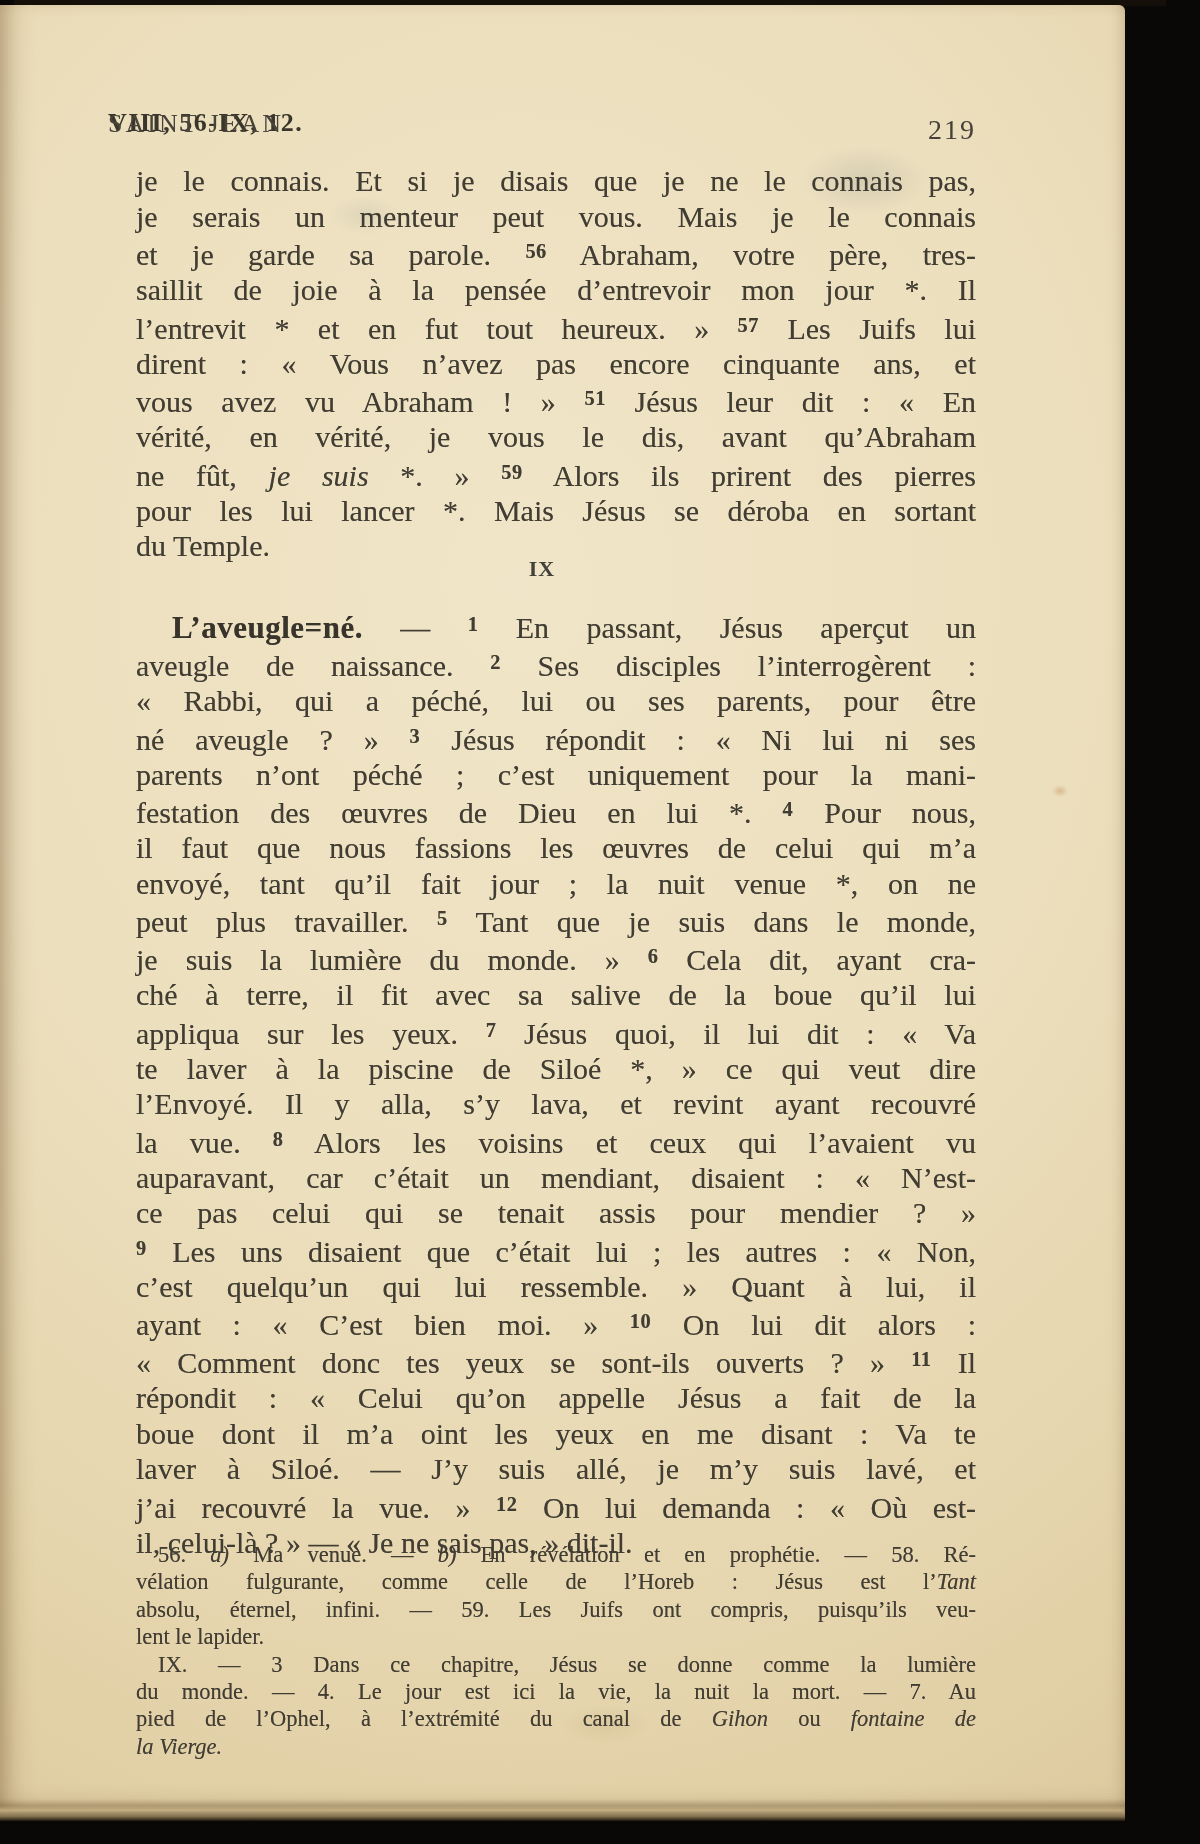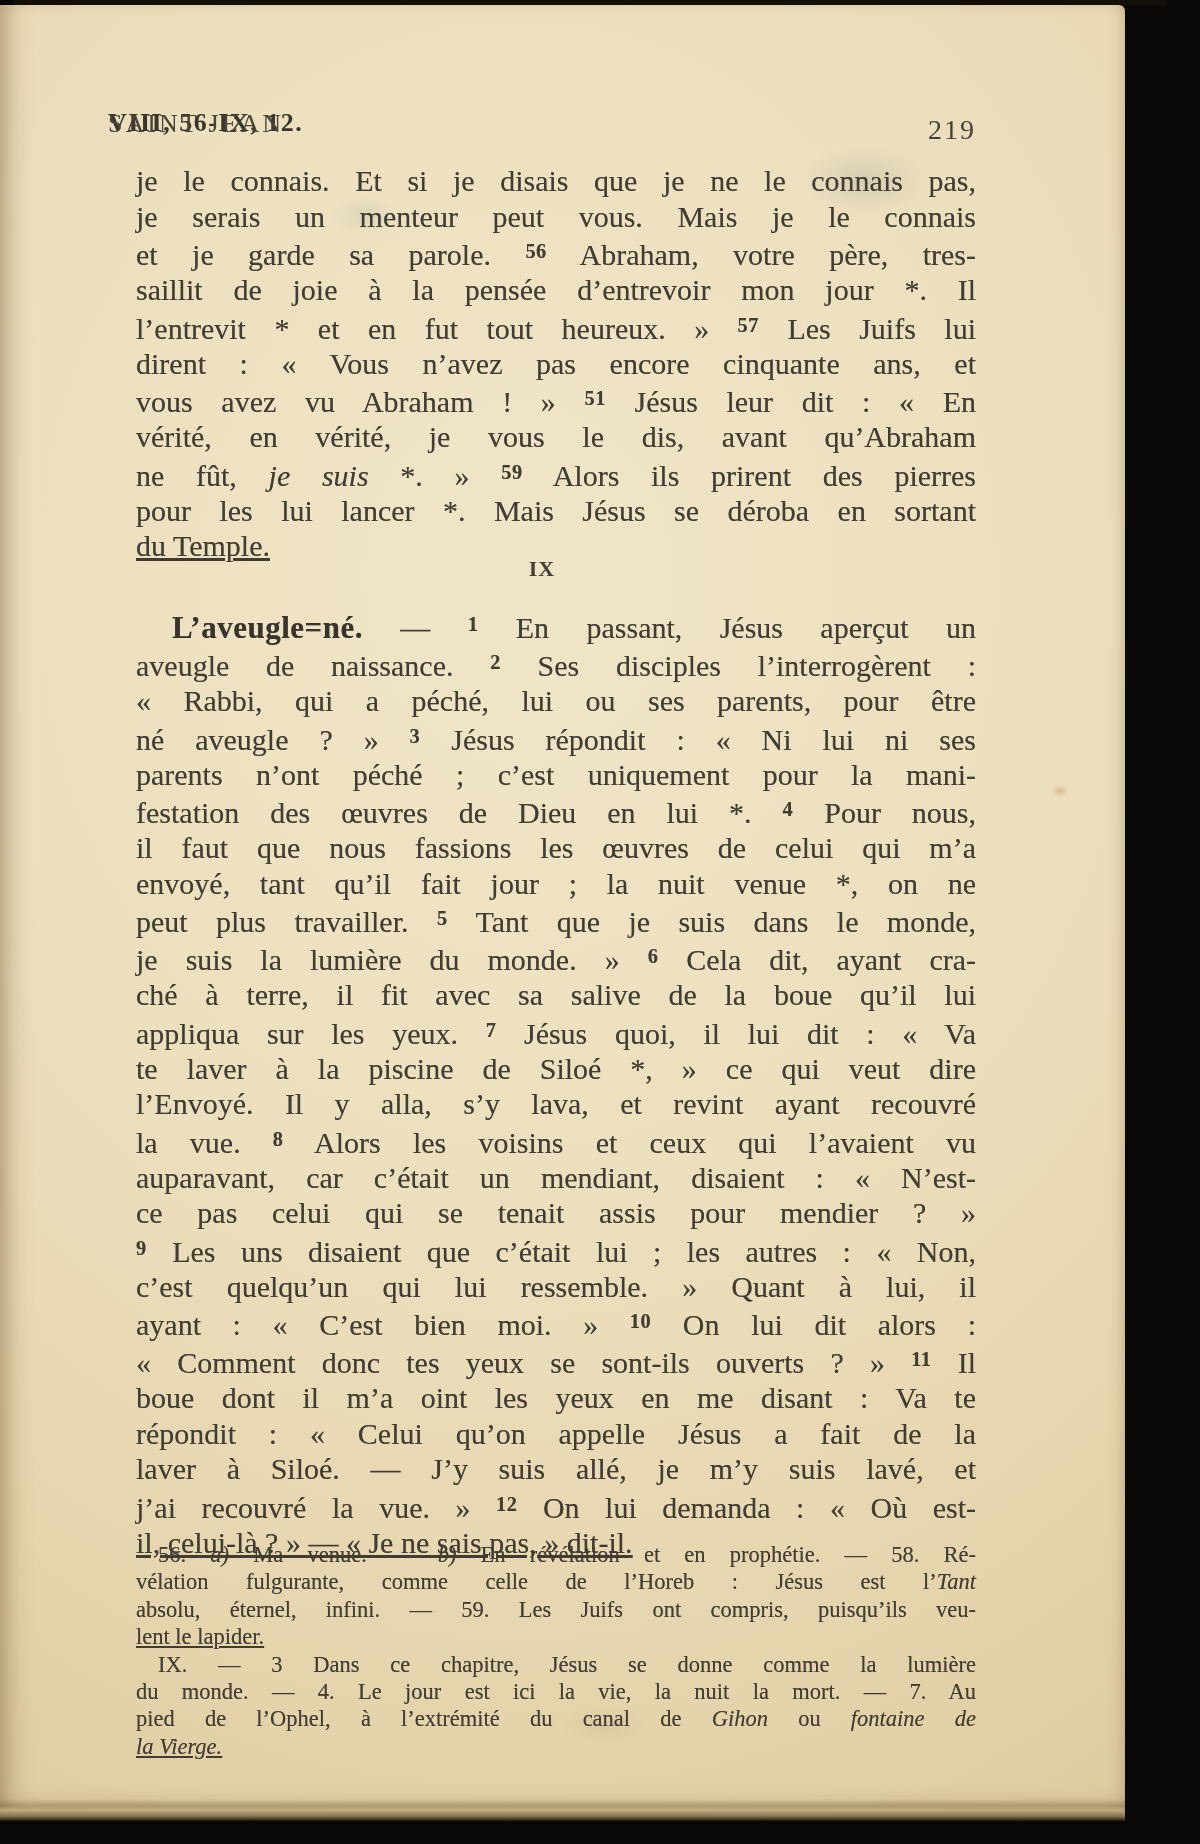--- a/index.html
+++ b/index.html
@@ -60,21 +60,21 @@
   .chap{top:551px;text-align:center;font-weight:700;font-size:22px;letter-spacing:1px;color:#44403a;}
   .sec2{top:602px;}
   .notes{top:1536px;font-size:22.5px;line-height:27.4px;}
   .line{
     font-size:30px;line-height:35.5px;color:#413d33;
     text-align:justify;text-align-last:justify;-moz-text-align-last:justify;
     text-shadow:0 0 .6px rgba(65,61,51,.55);
     margin-left:28px;
   }
   .notes .line{font-size:22.5px;line-height:27.4px;}
-  .line.last{text-align-last:left;text-decoration:underline;-moz-text-align-last:left;}
+  .line.last{text-align-last:left;-moz-text-align-last:left;}
   .line.ind{text-indent:36px;}
   .notes .line.ind{text-indent:22px;}
   .v{font-weight:700;font-size:.68em;vertical-align:.32em;letter-spacing:.5px;}
   .it{font-style:italic;}
   .bd{font-weight:700;font-size:31px;letter-spacing:.5px;color:#38342b;}
 </style>
 </head>
 <body>
 
 <div class="topline"></div>
@@ -122,22 +122,22 @@
       <div class="line"><span>appliqua sur les yeux. </span><span class="v">7</span><span> Jésus quoi, il lui dit : « Va</span></div>
       <div class="line"><span>te laver à la piscine de Siloé *, » ce qui veut dire</span></div>
       <div class="line"><span>l’Envoyé. Il y alla, s’y lava, et revint ayant recouvré</span></div>
       <div class="line"><span>la vue. </span><span class="v">8</span><span> Alors les voisins et ceux qui l’avaient vu</span></div>
       <div class="line"><span>auparavant, car c’était un mendiant, disaient : « N’est-</span></div>
       <div class="line"><span>ce pas celui qui se tenait assis pour mendier ? »</span></div>
       <div class="line"><span class="v">9</span><span> Les uns disaient que c’était lui ; les autres : « Non,</span></div>
       <div class="line"><span>c’est quelqu’un qui lui ressemble. » Quant à lui, il</span></div>
       <div class="line"><span>ayant : « C’est bien moi. » </span><span class="v">10</span><span> On lui dit alors :</span></div>
       <div class="line"><span>« Comment donc tes yeux se sont-ils ouverts ? » </span><span class="v">11</span><span> Il</span></div>
+      <div class="line"><span>répondit : « Celui qu’on appelle Jésus a fait de la</span></div>
       <div class="line"><span>boue dont il m’a oint les yeux en me disant : Va te</span></div>
-      <div class="line"><span>répondit : « Celui qu’on appelle Jésus a fait de la</span></div>
       <div class="line"><span>laver à Siloé. — J’y suis allé, je m’y suis lavé, et</span></div>
       <div class="line"><span>j’ai recouvré la vue. » </span><span class="v">12</span><span> On lui demanda : « Où est-</span></div>
       <div class="line last"><span>il, celui-là ? » — « Je ne sais pas, » dit-il.</span></div>
     </div>
 
   <div class="col notes">
       <div class="line ind"><span>56. </span><span class="it">a)</span><span> Ma venue. — </span><span class="it">b)</span><span> En révélation et en prophétie. — 58. Ré-</span></div>
       <div class="line"><span>vélation fulgurante, comme celle de l’Horeb : Jésus est l’</span><span class="it">Tant</span></div>
       <div class="line"><span>absolu, éternel, infini. — 59. Les Juifs ont compris, puisqu’ils veu-</span></div>
       <div class="line last"><span>lent le lapider.</span></div>

